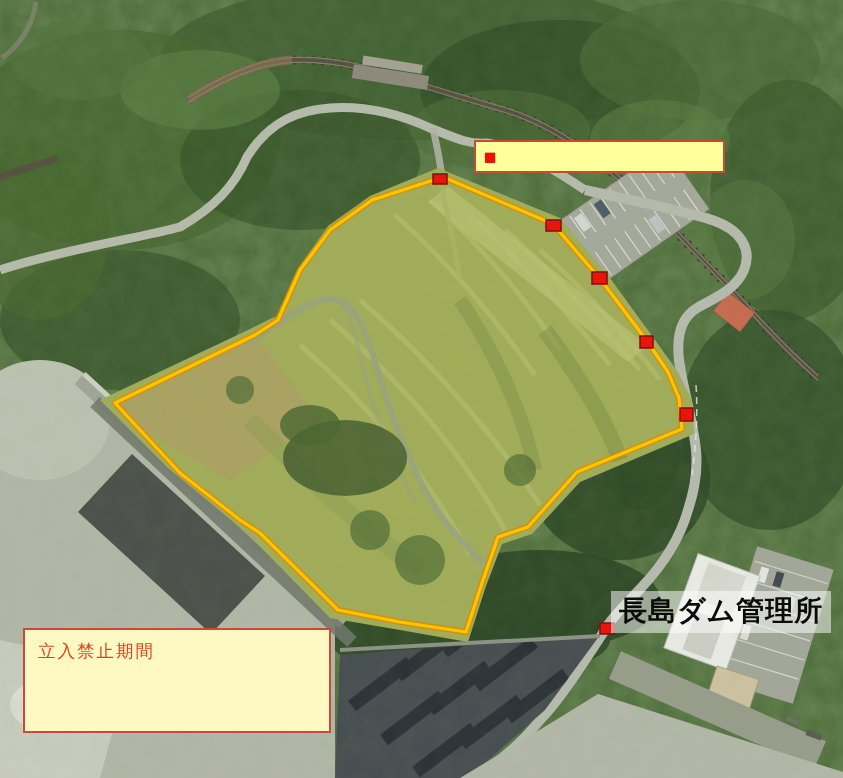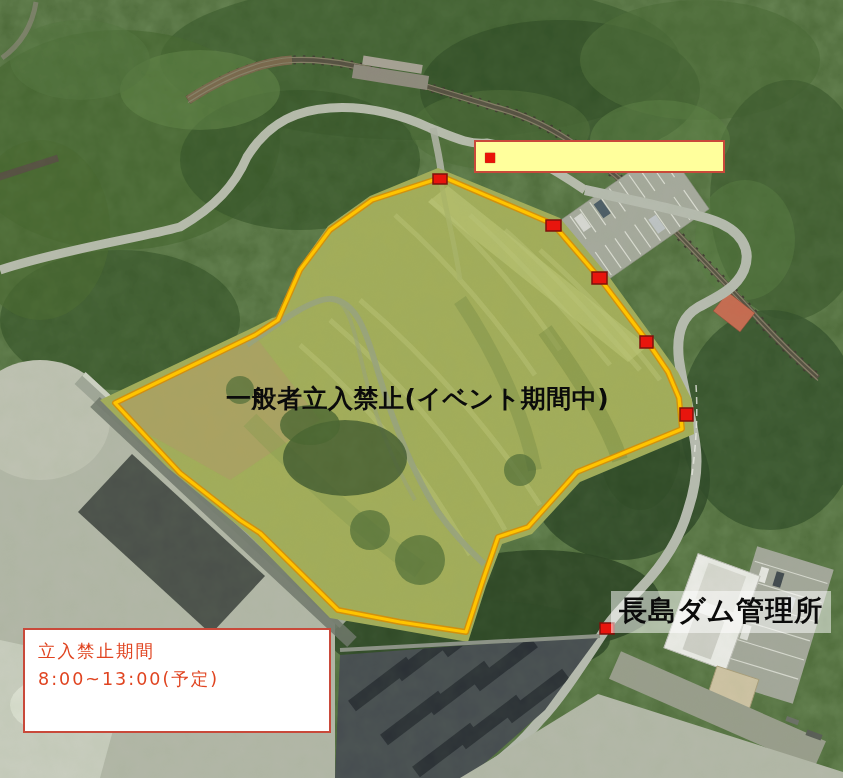--- a/index.html
+++ b/index.html
@@ -26,21 +26,21 @@
   }
   
   #office-label{
     left:611px;top:591px;background:rgba(255,255,255,0.52);
     color:#0b0b0b;font-size:28px;font-weight:700;letter-spacing:1px;
     padding:1px 8px 3px 8px;white-space:nowrap;
   }
   
   #period-box{
     left:23px;top:628px;width:308px;height:105px;box-sizing:border-box;
-    background:#ffffff;border:2px solid #c9493a;
+    background:#fef9c3;border:2px solid #c9493a;
     color:#e04420;font-size:17.5px;font-weight:500;letter-spacing:2px;
     line-height:1.62;padding:7px 0 0 13px;white-space:nowrap;
   }
 </style>
 </head>
 <body>
 
 <div id="stage">
 
 <svg id="scene" viewBox="0 0 843 778" xmlns="http://www.w3.org/2000/svg">
@@ -217,22 +217,20 @@
     <rect x="640" y="336" width="13" height="12" fill="#e8150d" stroke="#7d120b"></rect>
     <rect x="680" y="408" width="13" height="13" fill="#e8150d" stroke="#7d120b"></rect>
     <rect x="600" y="623" width="14" height="11" fill="#e8150d" stroke="#7d120b"></rect>
   </g>
 </svg>
 
 <div id="notice-banner" class="overlay">
   <span class="bullet">■</span>
 </div>
 
-<div id="restriction-label" class="overlay">一般者立入禁止(イベント期間中)</div>
 
 <div id="office-label" class="overlay">長島ダム管理所</div>
 
 <div id="period-box" class="overlay">
   <div>立入禁止期間</div>
-  <div>8:00~13:00(予定)</div>
 </div>
 
 </div>
 
 </body></html>

